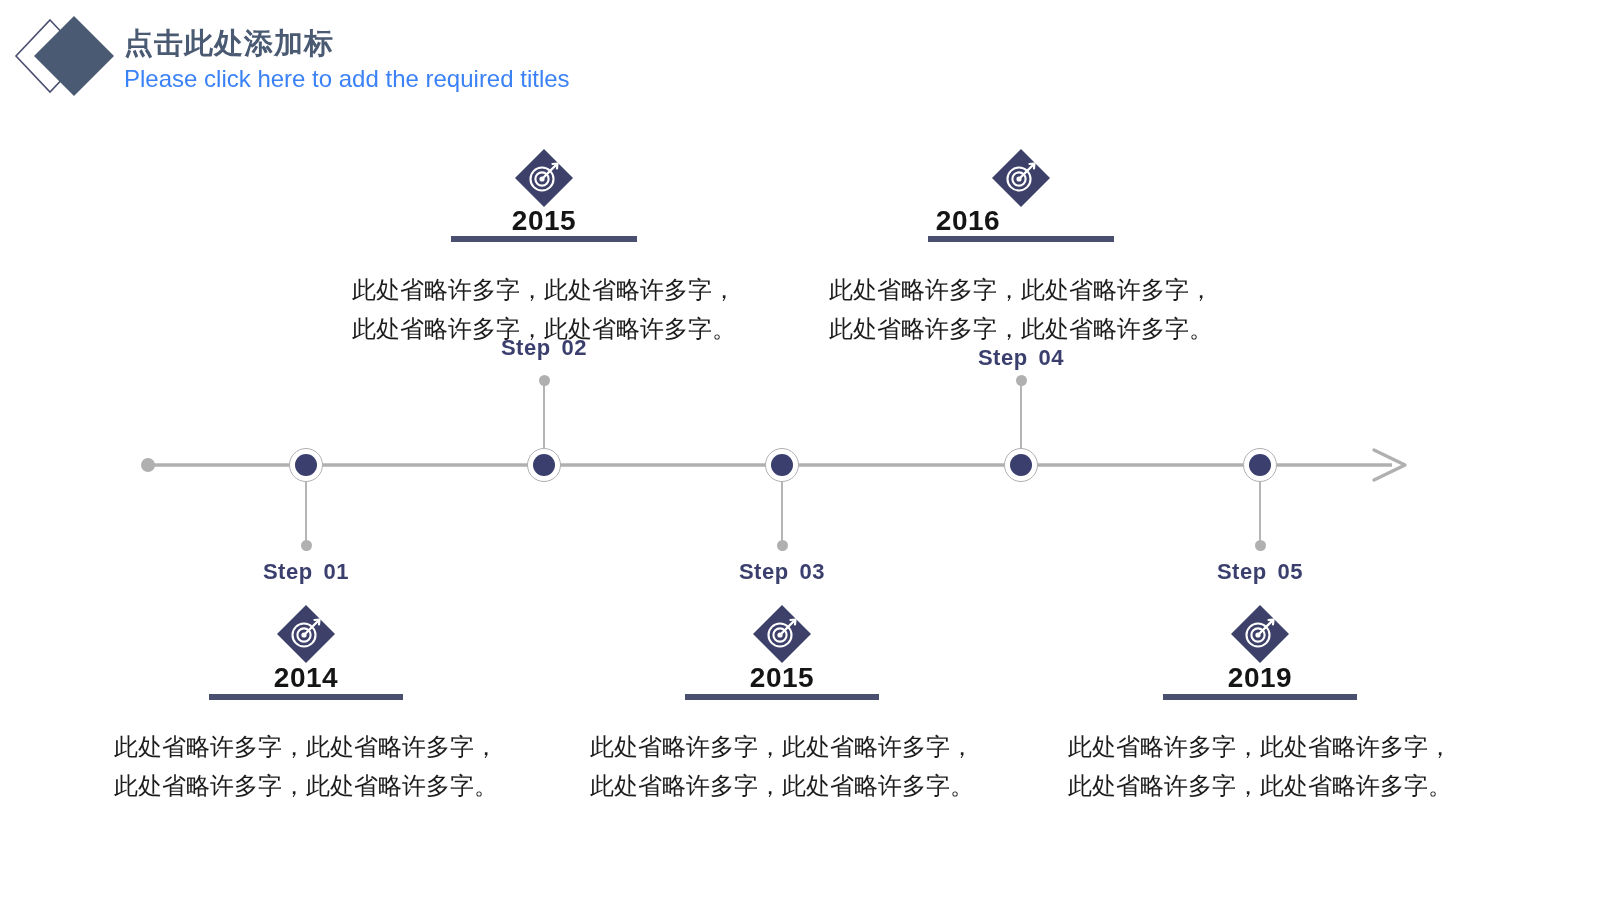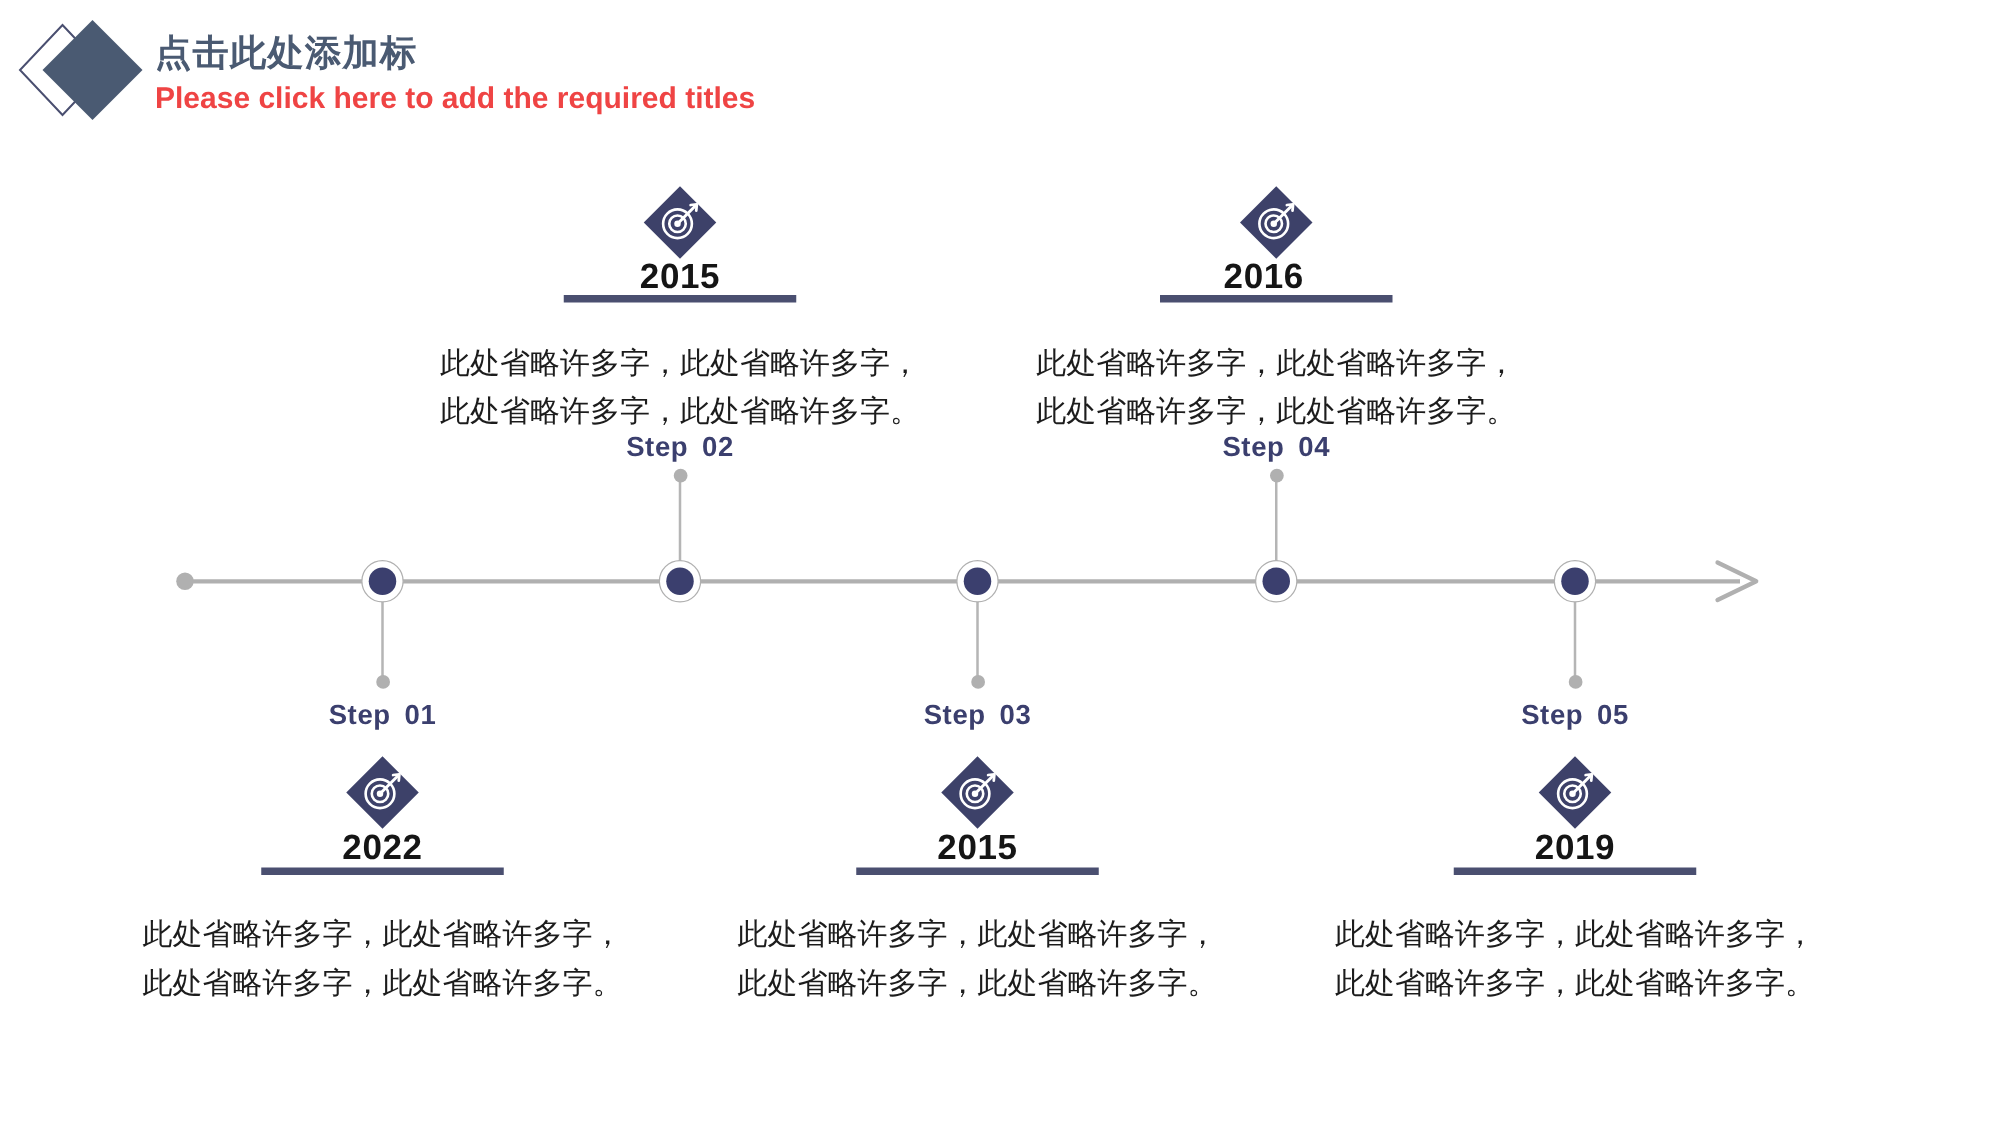--- a/index.html
+++ b/index.html
@@ -17,21 +17,21 @@
 
   .logo-wrap { position:absolute; left:14px; top:12px; width:104px; height:88px; }
   .logo-wrap svg { display:block; }
 
   .title-block { position:absolute; left:124px; top:26px; }
   .title-cn {
     font-size:29px; font-weight:bold; color:#4a5a72;
     letter-spacing:1px; line-height:1.18; white-space:nowrap;
   }
   .title-en {
-    font-size:24px; font-weight:bold; color:#ef4444;
+    font-size:24px; font-weight:normal; color:#3b82f6;
     line-height:1.25; margin-top:4px; white-space:nowrap;
   }
 
   
   .axis { position:absolute; left:0; top:430px; width:1600px; height:70px; }
 
   
   .node {
     position:absolute; width:34px; height:34px; margin-left:-17px; margin-top:-17px;
     border-radius:50%;
@@ -131,28 +131,28 @@
     <polygon points="31,2 60,31 31,60 2,31" fill="#3d4169"></polygon>
     <g fill="none" stroke="#ffffff" stroke-width="2.1">
       <circle cx="29" cy="32" r="11.5"></circle>
       <circle cx="29" cy="32" r="6.6"></circle>
     </g>
     <circle cx="29" cy="32" r="2.6" fill="#ffffff"></circle>
     <path d="M29 32 L44 17" stroke="#ffffff" stroke-width="2.4" stroke-linecap="round"></path>
     <path d="M39.5 17 L44.5 16.5 L44 21.5" fill="none" stroke="#ffffff" stroke-width="2.2" stroke-linecap="round" stroke-linejoin="round"></path>
   </svg>
       </div>
-      <div class="year" style="left:306px; top:662px;">2022</div>
+      <div class="year" style="left:306px; top:662px;">2014</div>
       <div class="year-bar" style="left:306px; top:694px; width:194px;"></div>
       <div class="copy" style="left:306px; top:728px;">
                   此处省略许多字，此处省略许多字，<br>此处省略许多字，此处省略许多字。</div>
       <div class="node" style="left:544px; top:465px;"></div>
       <div class="stem" style="left:544px; top:380px; height:70px;"></div>
       <div class="stem-dot" style="left:544px; top:375px;"></div>
-      <div class="step-label" style="left:544px; top:345px;">
+      <div class="step-label" style="left:544px; top:335px;">
                   Step<span class="sp"></span>02</div>
       <div class="copy" style="left:544px; top:271px;">
                   此处省略许多字，此处省略许多字，<br>此处省略许多字，此处省略许多字。</div>
       <div class="year-bar" style="left:544px; top:236px; width:186px;"></div>
       <div class="year" style="left:544px; top:205px;">2015</div>
       <div class="diamond" style="left:544px; top:178px;">
   <svg width="62" height="62" viewBox="0 0 62 62">
     <polygon points="31,2 60,31 31,60 2,31" fill="#3d4169"></polygon>
     <g fill="none" stroke="#ffffff" stroke-width="2.1">
       <circle cx="29" cy="32" r="11.5"></circle>
@@ -185,21 +185,21 @@
       <div class="copy" style="left:782px; top:728px;">
                   此处省略许多字，此处省略许多字，<br>此处省略许多字，此处省略许多字。</div>
       <div class="node" style="left:1021px; top:465px;"></div>
       <div class="stem" style="left:1021px; top:380px; height:70px;"></div>
       <div class="stem-dot" style="left:1021px; top:375px;"></div>
       <div class="step-label" style="left:1021px; top:345px;">
                   Step<span class="sp"></span>04</div>
       <div class="copy" style="left:1021px; top:271px;">
                   此处省略许多字，此处省略许多字，<br>此处省略许多字，此处省略许多字。</div>
       <div class="year-bar" style="left:1021px; top:236px; width:186px;"></div>
-      <div class="year" style="left:1011px; top:205px;">2016</div>
+      <div class="year" style="left:968px; top:205px;">2016</div>
       <div class="diamond" style="left:1021px; top:178px;">
   <svg width="62" height="62" viewBox="0 0 62 62">
     <polygon points="31,2 60,31 31,60 2,31" fill="#3d4169"></polygon>
     <g fill="none" stroke="#ffffff" stroke-width="2.1">
       <circle cx="29" cy="32" r="11.5"></circle>
       <circle cx="29" cy="32" r="6.6"></circle>
     </g>
     <circle cx="29" cy="32" r="2.6" fill="#ffffff"></circle>
     <path d="M29 32 L44 17" stroke="#ffffff" stroke-width="2.4" stroke-linecap="round"></path>
     <path d="M39.5 17 L44.5 16.5 L44 21.5" fill="none" stroke="#ffffff" stroke-width="2.2" stroke-linecap="round" stroke-linejoin="round"></path>

